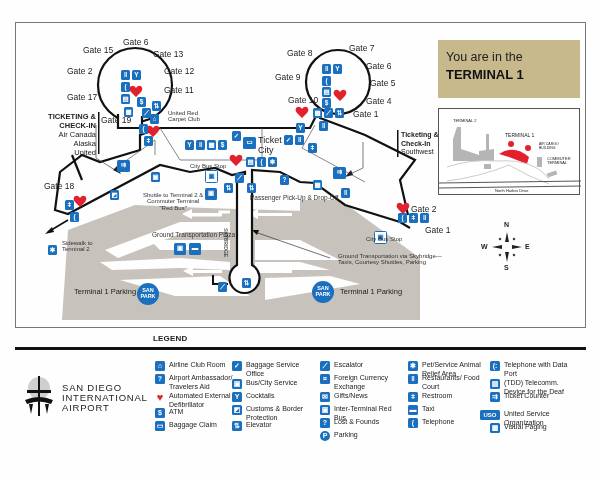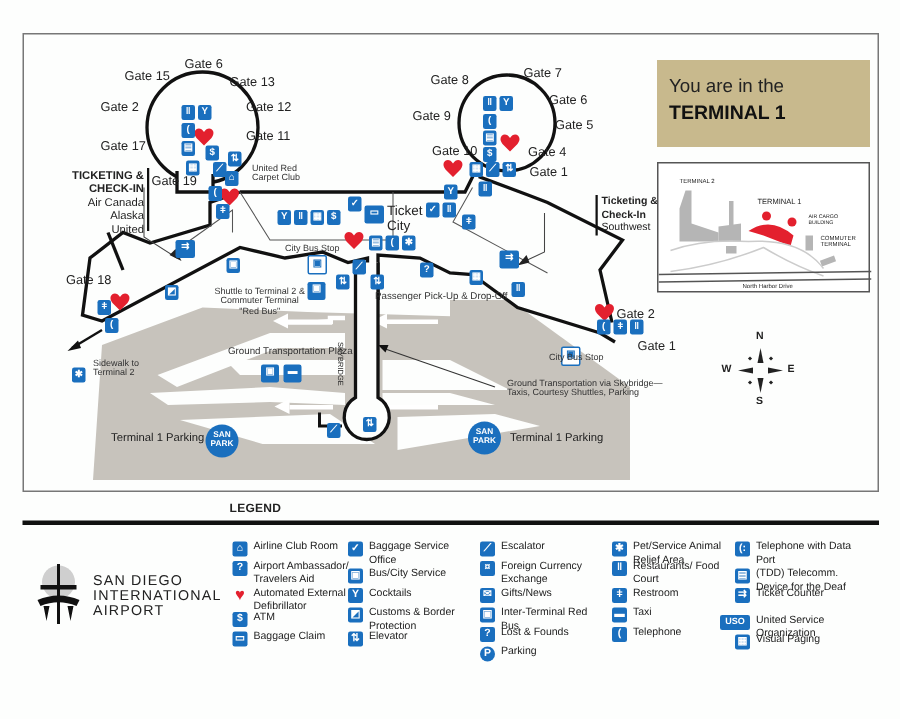--- a/index.html
+++ b/index.html
@@ -174,21 +174,21 @@
 <span class="lbl" style="left:164px;top:86px">Gate 11</span>
 <span class="lbl" style="left:67px;top:93px">Gate 17</span>
 <span class="lbl" style="left:101px;top:116px">Gate 19</span>
 <span class="lbl" style="left:44px;top:182px">Gate 18</span>
 <span class="lbl" style="left:349px;top:44px">Gate 7</span>
 <span class="lbl" style="left:287px;top:49px">Gate 8</span>
 <span class="lbl" style="left:366px;top:62px">Gate 6</span>
 <span class="lbl" style="left:275px;top:73px">Gate 9</span>
 <span class="lbl" style="left:370px;top:79px">Gate 5</span>
 <span class="lbl" style="left:288px;top:96px">Gate 10</span>
-<span class="lbl" style="left:352px;top:97px">Gate 4</span>
+<span class="lbl" style="left:366px;top:97px">Gate 4</span>
 <span class="lbl" style="left:353px;top:110px">Gate 1</span>
 <span class="lbl" style="left:411px;top:205px">Gate 2</span>
 <span class="lbl" style="left:425px;top:226px">Gate 1</span>
 
 <div class="lbl" style="left:22px;top:112px;text-align:right;width:74px;line-height:9px;font-size:7.5px">
   <div class="bold">TICKETING &amp;</div>
   <div class="bold">CHECK-IN</div>
   <div>Air Canada</div>
   <div>Alaska</div>
   <div>United</div>

